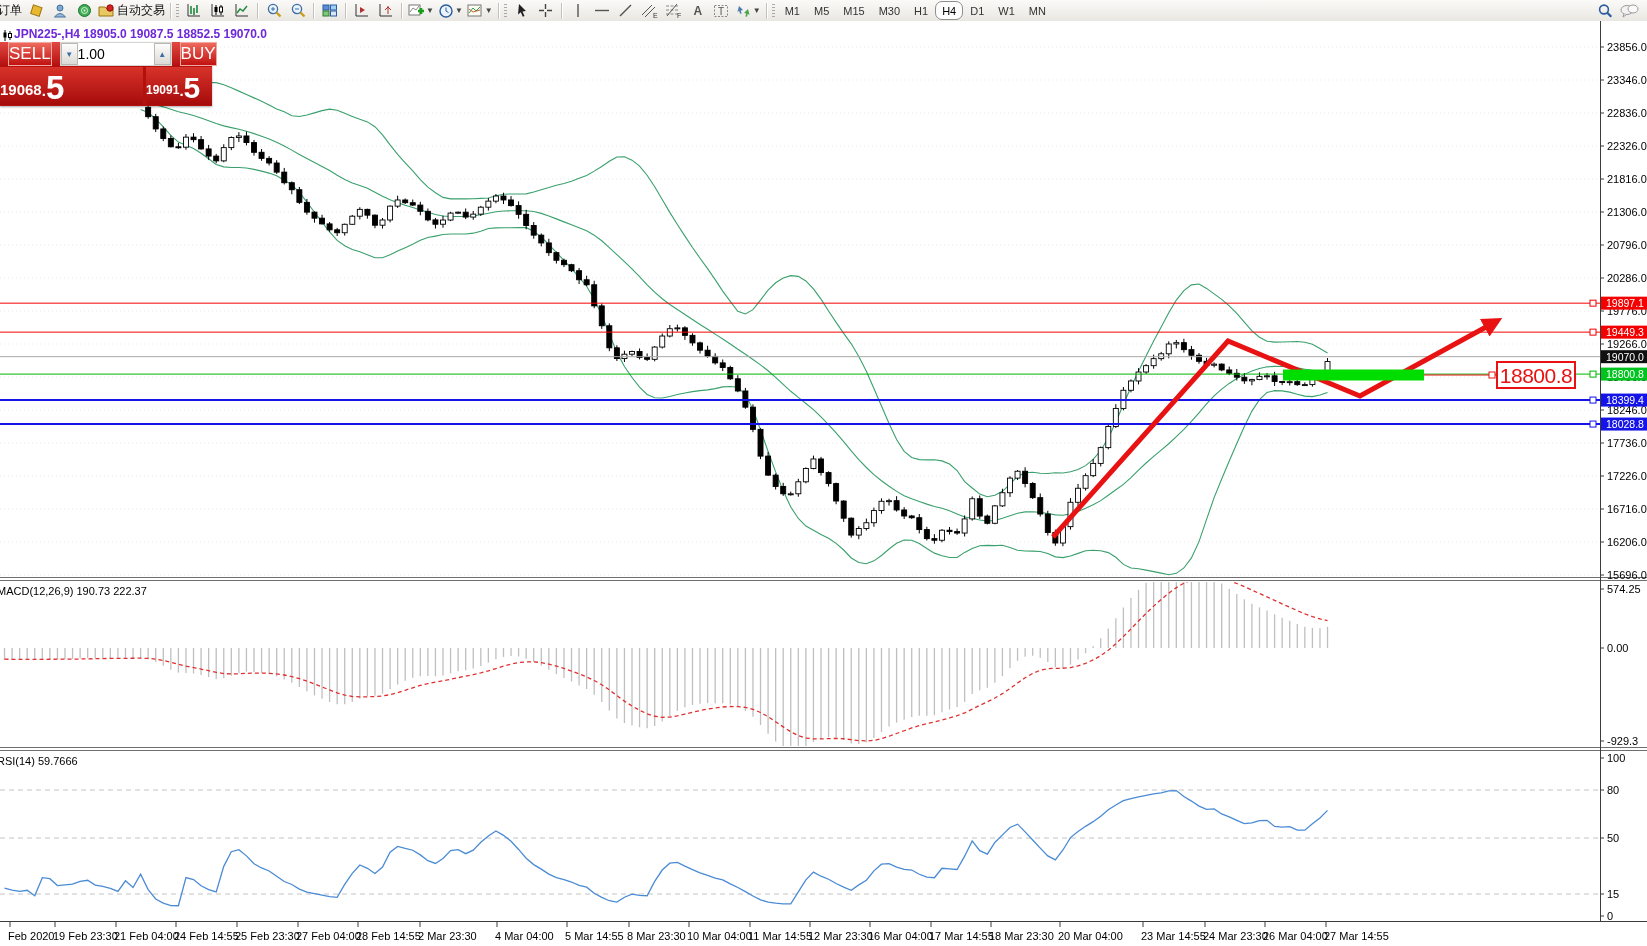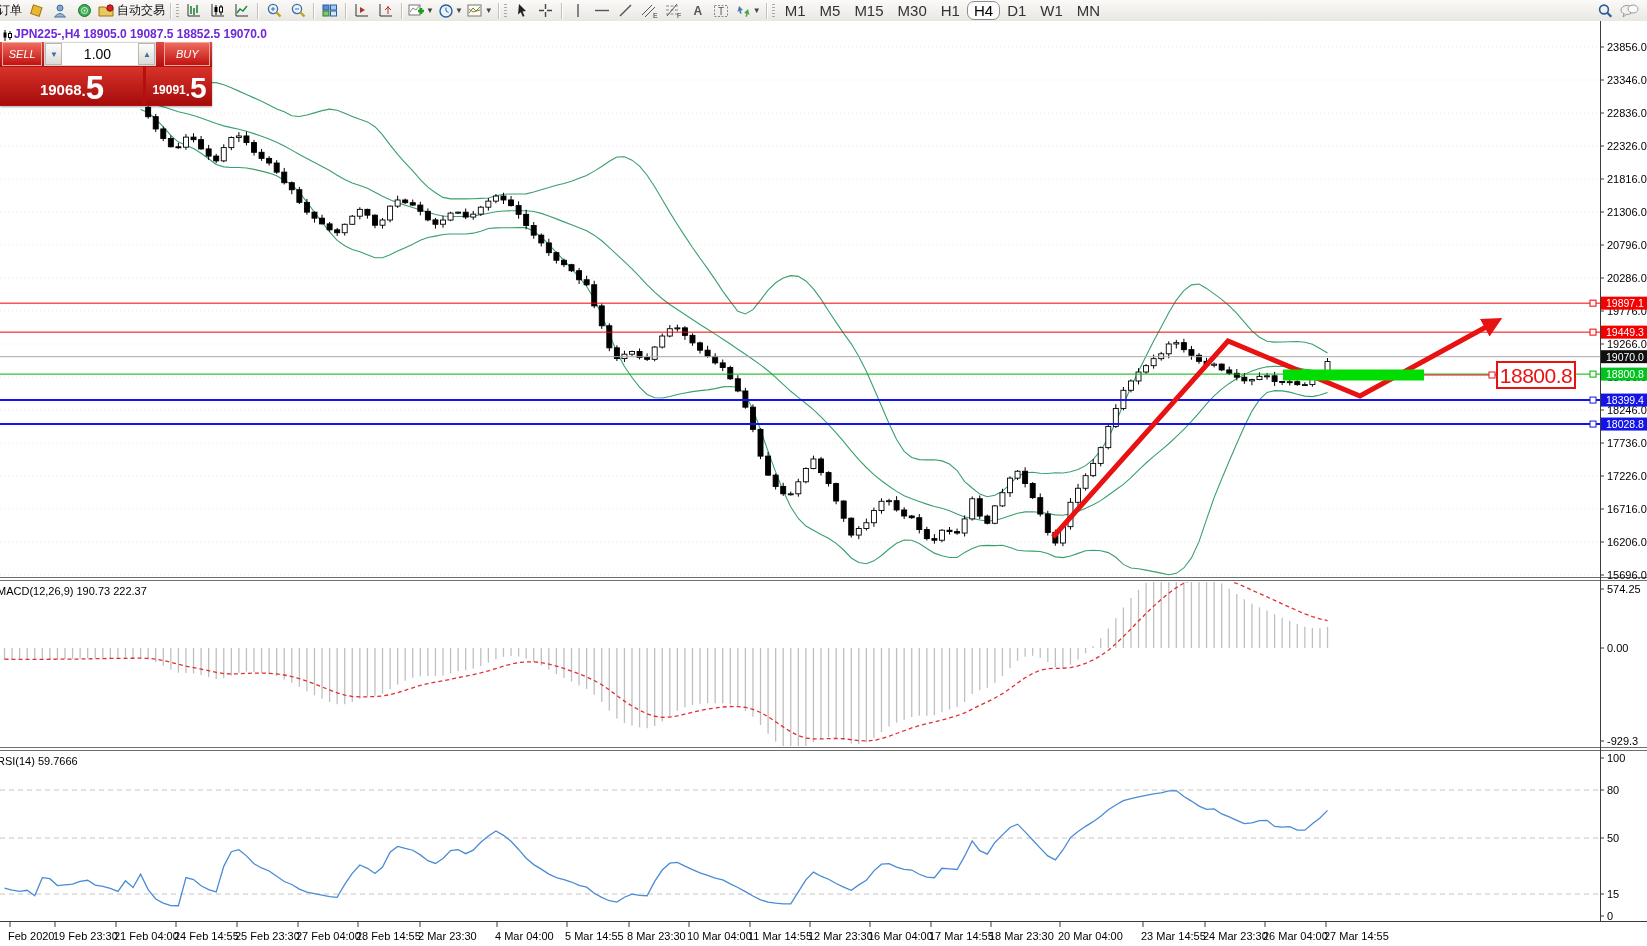--- a/index.html
+++ b/index.html
@@ -8,45 +8,45 @@
   
   #toolbar{position:absolute;left:0;top:0;width:1647px;height:21px;
     background:linear-gradient(#fbfaf8,#e9e7e2);border-bottom:1px solid #7d7d7d;
     display:flex;align-items:center;font-size:12px;color:#222;white-space:nowrap;}
   .tb{height:18px;min-width:20px;padding:0 2px;display:flex;align-items:center;justify-content:center;cursor:default;}
   .tb svg{display:block}
   .sep{width:0;height:16px;border-left:1px solid #c3c1bc;border-right:1px solid #ffffff;margin:0 3px;}
   .grip{width:3px;height:13px;margin:0 3px 0 1px;
     background:repeating-linear-gradient(#aaa 0 1px,transparent 1px 3px);}
   .caret{font-size:8px;color:#444;margin-left:1px;}
-  .tf-btn{padding:0 6px;height:17px;display:flex;align-items:center;font-size:15px;color:#333;border:1px solid transparent;}
+  .tf-btn{padding:0 6px;height:17px;display:flex;align-items:center;font-size:11px;color:#333;border:1px solid transparent;}
   .tf-btn.active{background:#fdfdfd;border:1px solid #8e8e8e;border-radius:7px;color:#000;}
   #tb-right{margin-left:auto;display:flex;align-items:center;padding-right:6px;}
   .cn{font-size:12px;color:#111;}
   
   #chart-wrap{position:absolute;left:0;top:21px;width:1647px;height:925px;background:#fff;}
   #svg{position:absolute;left:0;top:0;}
   .ovl{position:absolute;z-index:5;}
   #chart-title{left:14px;top:6px;font-size:12px;font-weight:bold;color:#6d28d9;}
   #title-icon{left:1px;top:7px;}
   #macd-label{left:-3px;top:564px;font-size:11px;color:#000;}
   #rsi-label{left:-3px;top:734px;font-size:11px;color:#000;}
   
   #tpanel{left:0;top:21px;width:212px;background:#b3100e;padding-bottom:1px;
      box-shadow:0 1px 2px rgba(0,0,0,.35);}
   .trow{display:flex;align-items:center;height:24px;background:linear-gradient(#e24a42,#b30f0f);}
-  .sb-btn{width:46px;height:22px;margin:1px 2px;border:1px solid #f0a9a2;background:linear-gradient(#ef6a5e,#c01210);
-     color:#fff;font-size:11px;display:flex;align-items:center;justify-content:center;font-style:italic;}
+  .sb-btn{width:46px;height:22px;margin:1px 8px;border:1px solid #f0a9a2;background:linear-gradient(#ef6a5e,#c01210);
+     color:#fff;font-size:17px;display:flex;align-items:center;justify-content:center;}
   #buy-btn{width:52px;margin-left:8px;}
   .vol{display:flex;align-items:center;height:22px;background:#fff;border:1px solid #d8d6d2;}
   .spin{width:15px;height:20px;background:linear-gradient(#fdfdfd,#dcdad6);border:1px solid #b9b7b2;
      color:#3a6ea5;font-size:8px;display:flex;align-items:center;justify-content:center;}
-  #vol-value{width:70px;text-align:center;padding-right:6px;font-size:14px;color:#000;background:#fff;height:20px;line-height:20px;}
+  #vol-value{width:70px;text-align:left;padding-right:6px;font-size:14px;color:#000;background:#fff;height:20px;line-height:20px;}
   .prow{display:flex;margin-top:1px;}
-  .pbox{height:36px;background:linear-gradient(#d8332a,#a50b0b);color:#fff;display:flex;align-items:flex-end;justify-content:center;padding-bottom:2px;}
+  .pbox{height:36px;background:linear-gradient(#d8332a,#a50b0b);color:#fff;display:flex;align-items:flex-end;padding-bottom:2px;}
   #sell-box{width:143px;margin-right:3px;}
   #buy-box{width:66px;}
   .pm{font-size:15px;font-weight:bold;line-height:26px;}
   #buy-box .pm{font-size:12px;}
   .pd{font-size:15px;font-weight:bold;line-height:24px;}
   .pb{font-size:33px;font-weight:bold;line-height:30px;letter-spacing:-1px;}
   #buy-box .pb{font-size:30px;}
 </style>
 </head>
 <body>

